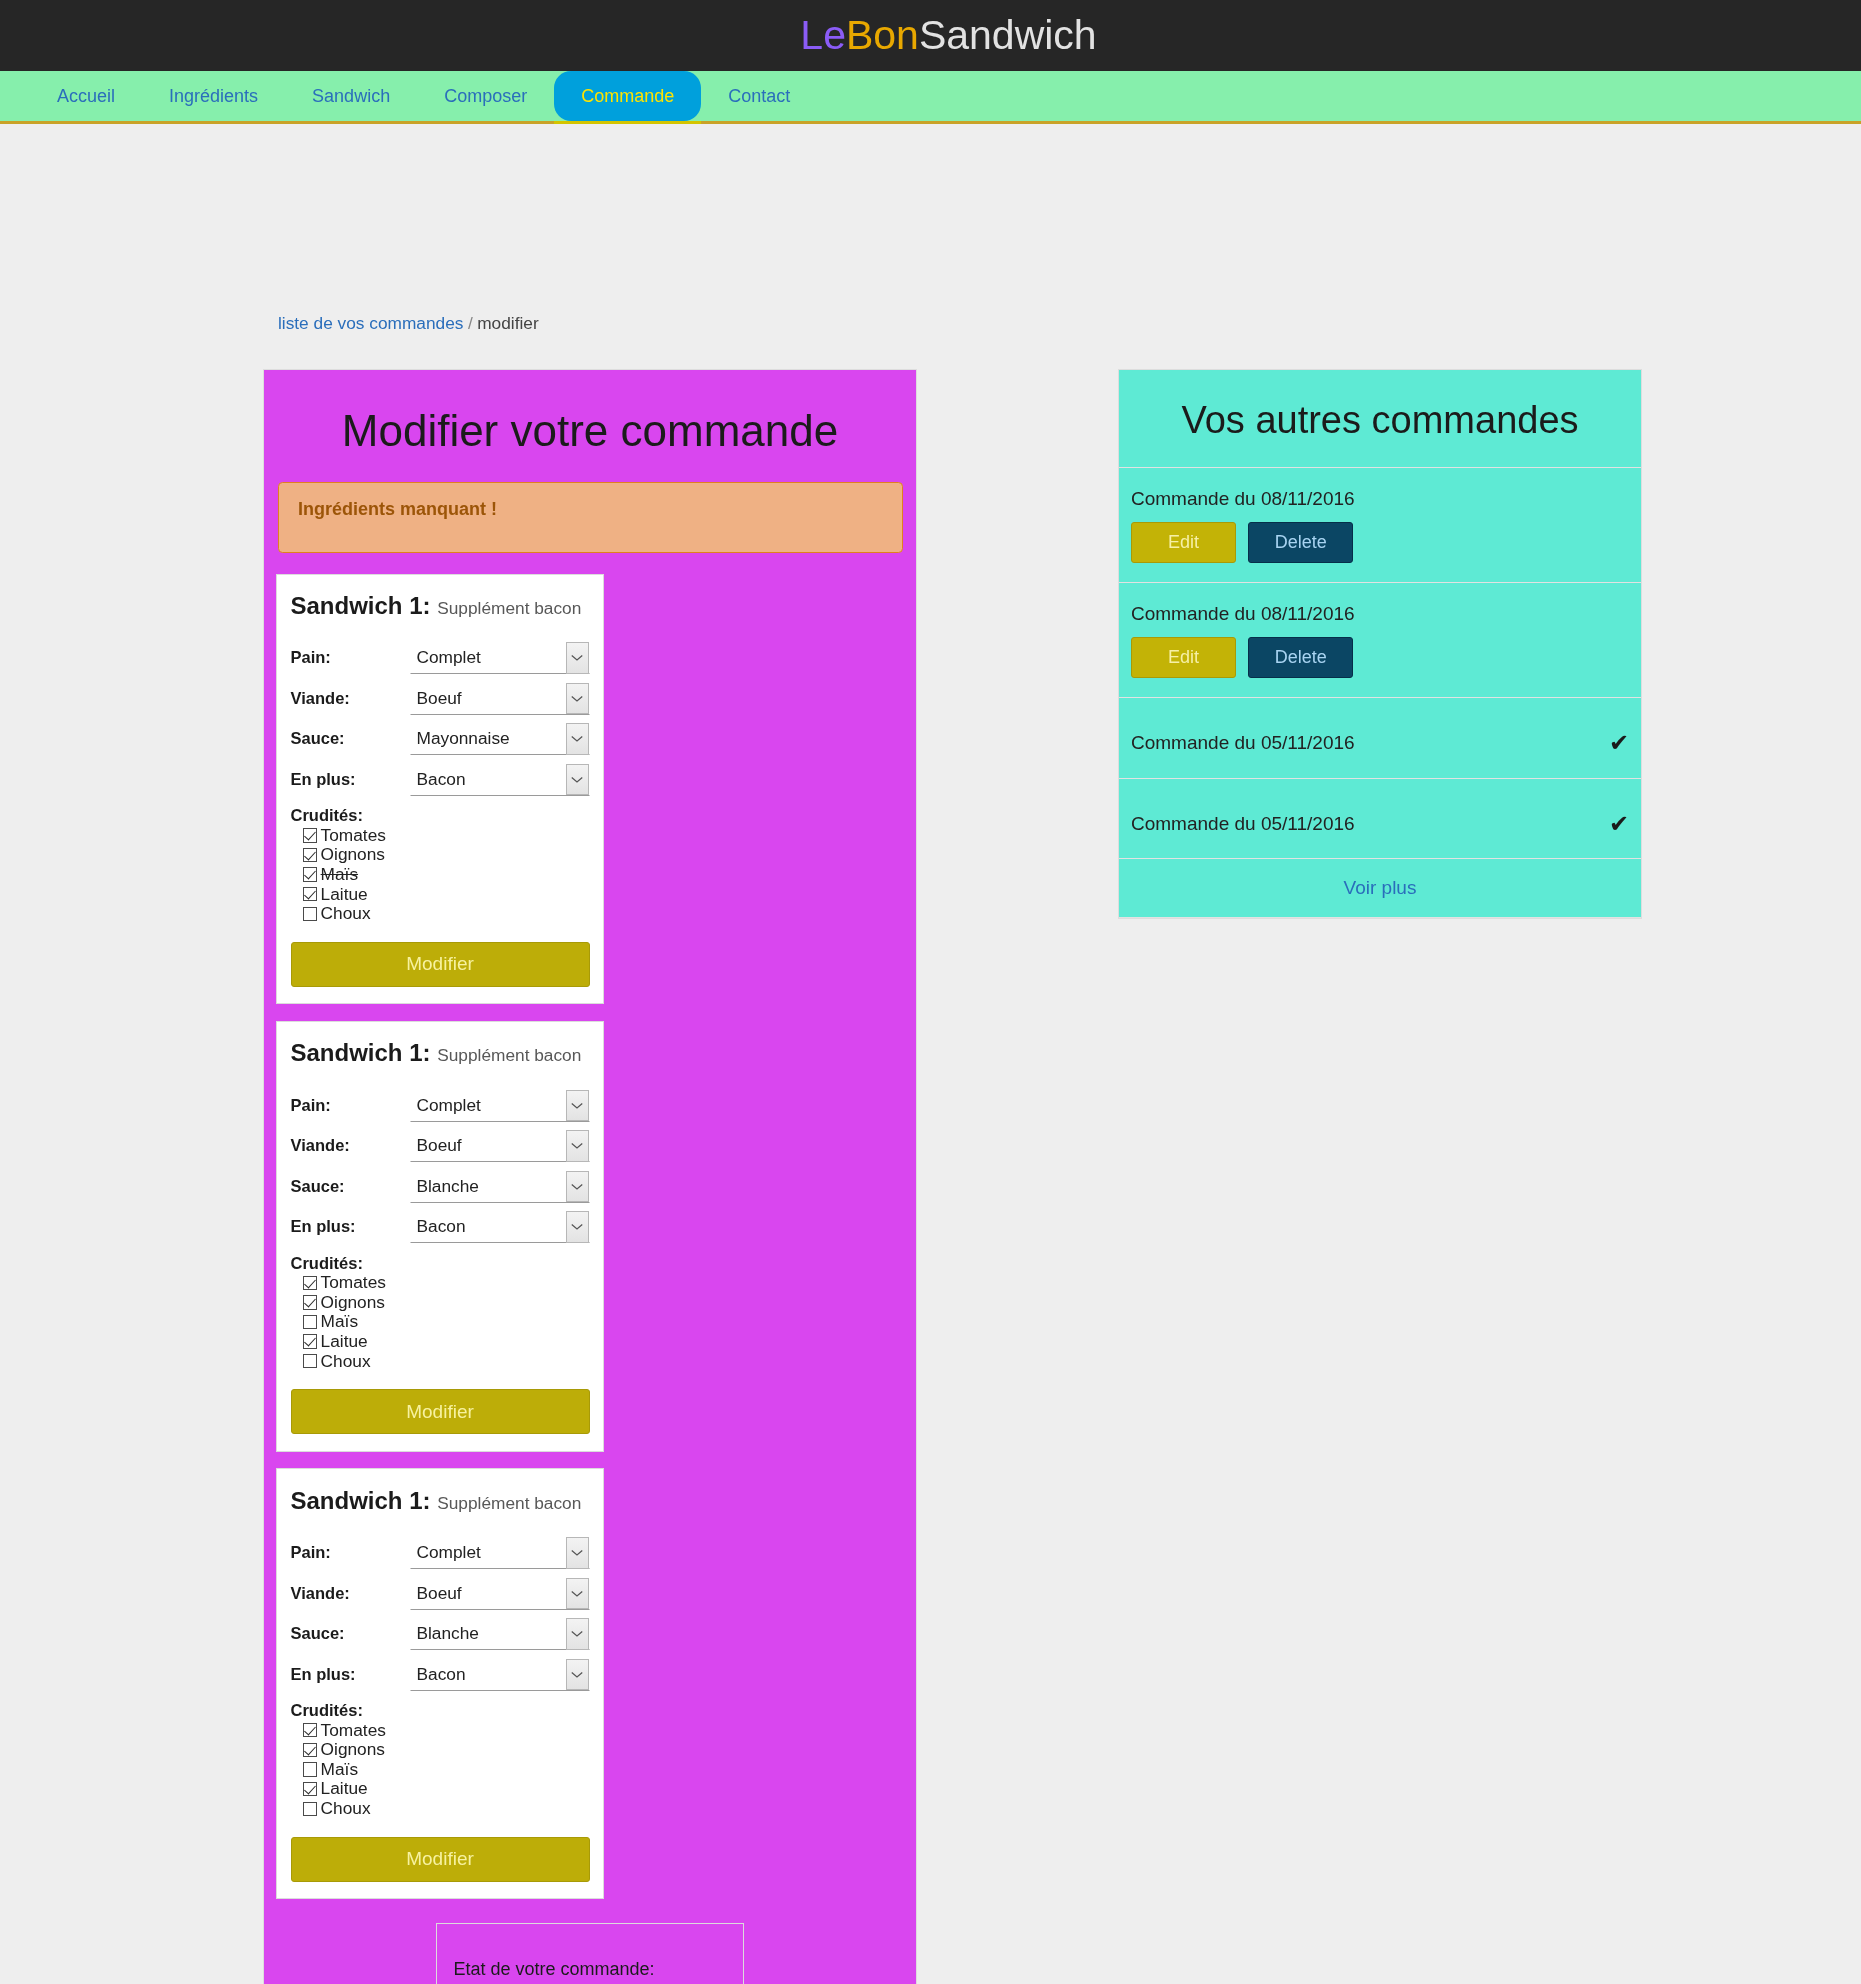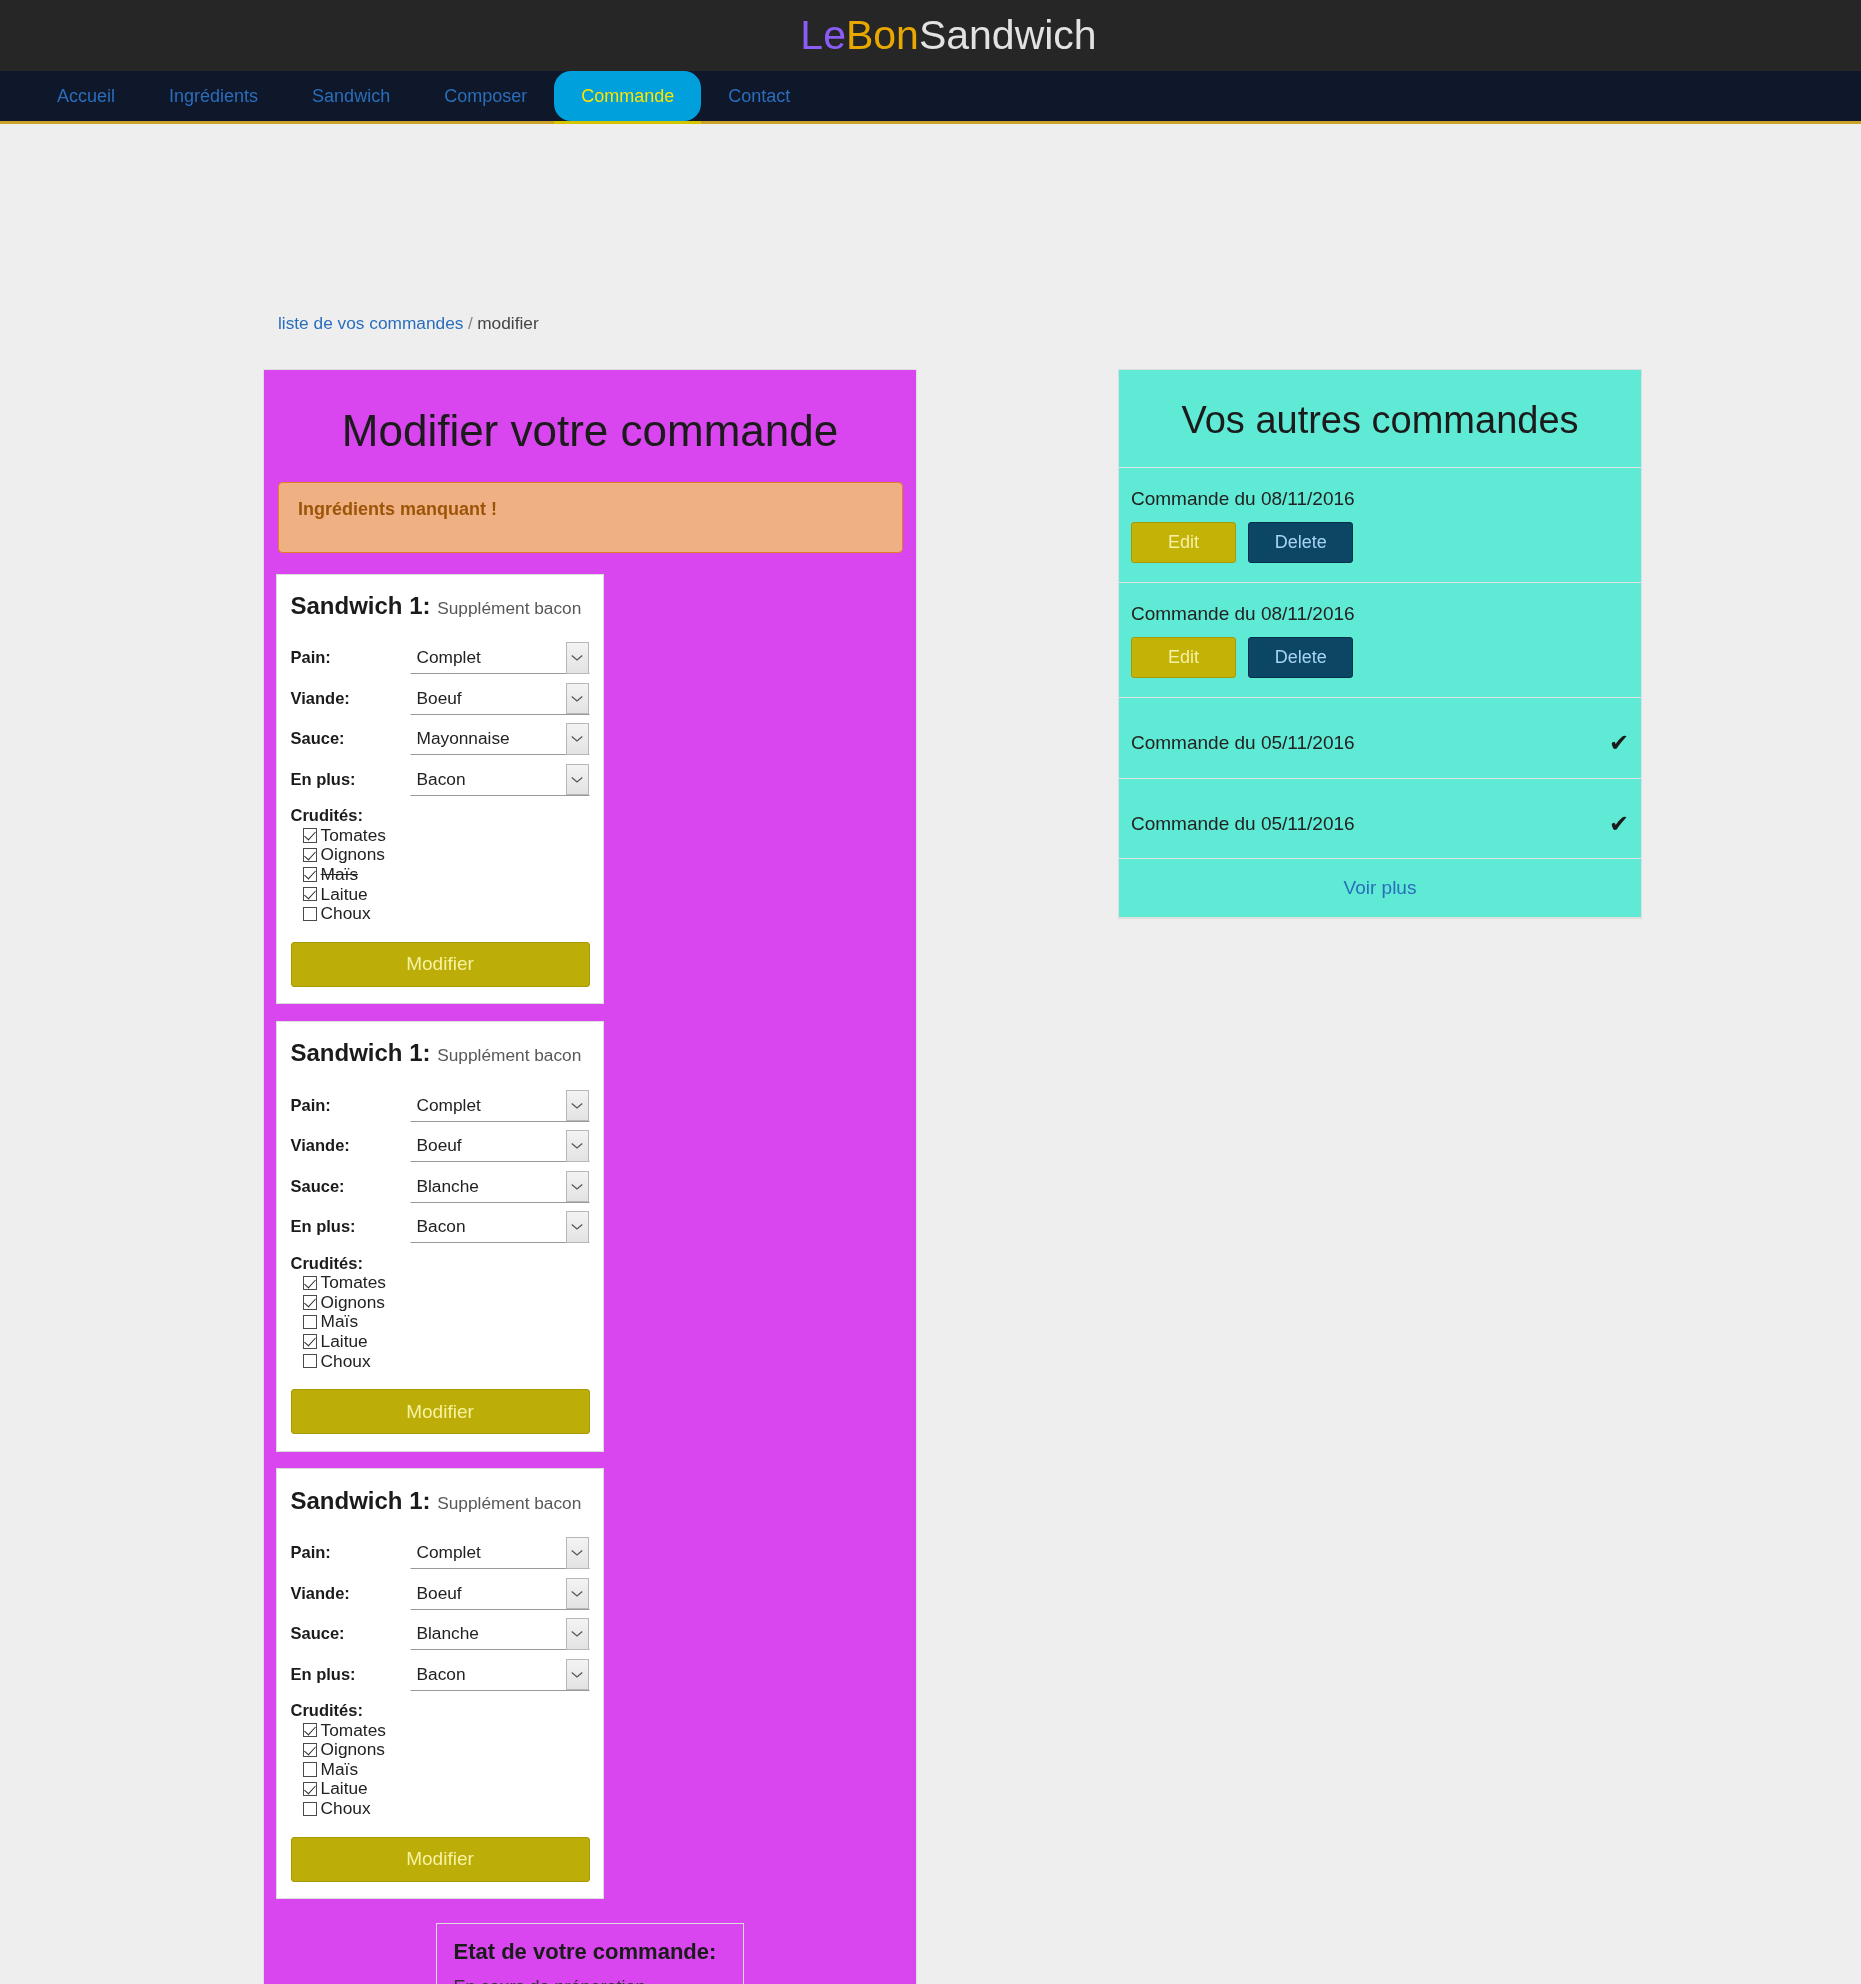--- a/index.html
+++ b/index.html
@@ -27,21 +27,21 @@
     letter-spacing: 0px;
     font-weight: 400;
   }
   .brand .b-le { color: #8b5cf6; margin-left: 36px; }
   .brand .b-bon { color: #e8a800; }
   .brand .b-sandwich { color: #e2e2e2; }
 
   
   .navbar {
     height: 53px;
-    background: #0f172a;
+    background: #86efac;
     border-bottom: 3px solid #c9a227;
     display: flex;
     align-items: stretch;
     padding-left: 30px;
     box-sizing: border-box;
   }
   .nav-item {
     display: flex;
     align-items: center;
     padding: 0 27px;
@@ -250,24 +250,25 @@
     justify-content: center;
     padding: 7.5px 0 0 0;
   }
   .etat-box {
     width: 308px;
     border: 0.8px solid #dcdcdc;
     padding: 15px 16.5px 19.5px 16.5px;
     box-sizing: border-box;
   }
   .etat-title {
-    font-size: 22px;
-    font-weight: bold;
+    font-size: 18px;
+    font-weight: normal;
     color: #1b1b1b;
     margin-bottom: 12px;
+    margin-top: 20px;
   }
   .etat-value {
     font-size: 18px;
     color: #333;
   }
 
   .btn-terminer {
     display: block;
     width: 629px;
     margin: 31.5px auto 22.5px auto;

